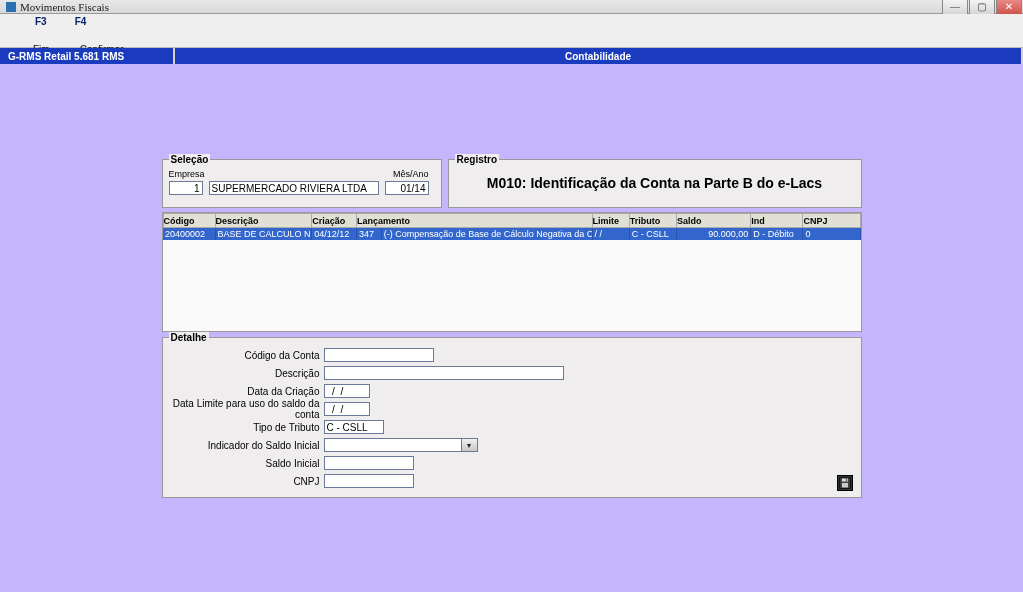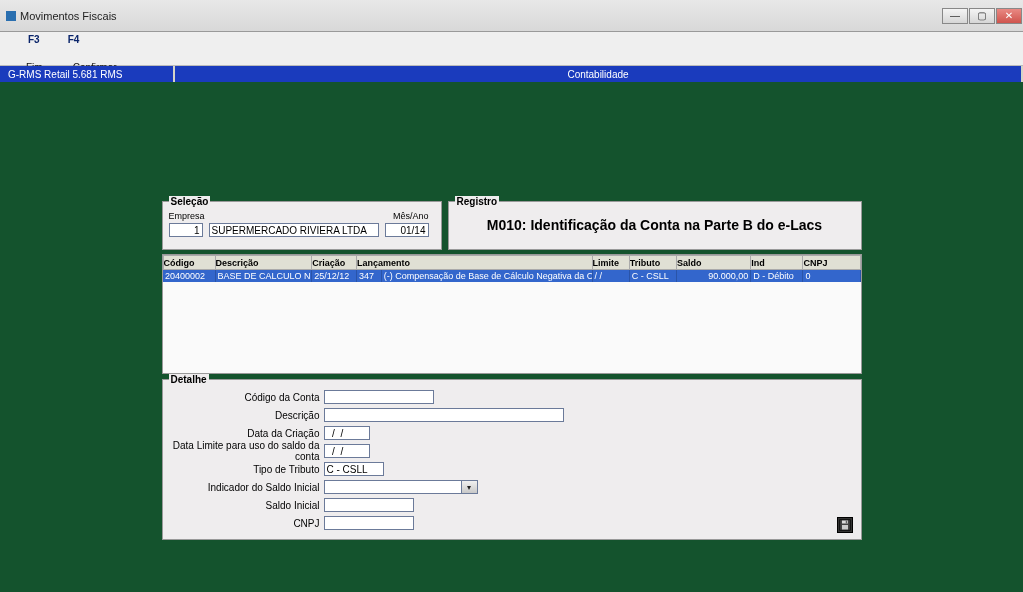--- a/index.html
+++ b/index.html
@@ -1,44 +1,44 @@
 <!DOCTYPE html>
 <html><head>
 <meta charset="utf-8">
 <style>
   * { box-sizing: border-box; margin: 0; padding: 0; }
   html, body { width: 1023px; height: 592px; font-family: Tahoma, Arial, sans-serif; font-size: 10px; background: #d4d4c8; overflow: hidden; }
   body { display: flex; flex-direction: column; }
 
   
-  .titlebar { height: 32px; background: linear-gradient(to bottom, #e8e8e8, #d8d8d8); display: flex; align-items: center; justify-content: space-between; border-bottom: 1px solid #999; }
+  .titlebar { height: 14px; background: linear-gradient(to bottom, #e8e8e8, #d8d8d8); display: flex; align-items: center; justify-content: space-between; border-bottom: 1px solid #999; font-family: Liberation Serif, serif; }
   .titlebar .title { padding-left: 6px; font-size: 11px; color: #222; display: flex; align-items: center; gap: 4px; }
   .title-icon { width: 10px; height: 10px; background: #2a6fb0; display: inline-block; }
   .win-controls { display: flex; }
   .win-btn { width: 26px; height: 16px; margin-right: 1px; display: flex; align-items: center; justify-content: center; font-size: 10px; background: linear-gradient(to bottom, #f4f4f4, #d6d6d6); border: 1px solid #888; cursor: pointer; }
   .win-btn.close { background: linear-gradient(to bottom, #e98983, #cf544d); color: #fff; }
   .win-btn.max { color: #333; }
   .win-btn.min { color: #333; }
 
   
-  .menubar { height: 34px; background: #efefef; border-bottom: 1px solid #bbb; padding: 2px 10px 0 20px; }
+  .menubar { height: 34px; background: #efefef; border-bottom: 1px solid #bbb; padding: 2px 10px 0 27px; }
   .menu-row1 { display: flex; gap: 28px; padding-left: 8px; }
   .menu-row1 span { color: #0a246a; font-weight: bold; font-size: 10px; }
   .menu-row2 { display: flex; gap: 30px; padding-left: 6px; margin-top: 17px; text-align: right; }
   .menu-row2 span { color: #111; font-size: 10px; cursor: pointer; }
 
   
-  .bluebar { height: 16px; background: #1a3bbd; display: flex; color: #fff; font-weight: normal; font-size: 10px; }
+  .bluebar { height: 16px; background: #1a3bbd; display: flex; color: #fff; font-weight: bold; font-size: 10px; }
   .bluebar .seg { display: flex; align-items: center; padding: 0 8px; border-right: 2px solid #d4d4c8; }
   .bluebar .seg.left { width: 175px; }
   .bluebar .seg.mid { flex: 1; justify-content: center; }
   .bluebar .seg.right { width: 165px; justify-content: center; border-right: none; }
 
   
-  .workspace { flex: 1; background: #14532d; padding-top: 114px; display: flex; justify-content: center; }
+  .workspace { flex: 1; background: #c4b5fd; padding-top: 90px; display: flex; justify-content: center; }
 
   .inner { width: 700px; }
 
   fieldset { border: 1px solid #999; background: #efedee; padding: 4px 6px 6px 6px; margin-bottom: 4px; position: relative; }
   legend { font-size: 10px; font-weight: bold; color: #000; padding: 0 2px; background: #efedee; }
 
   .top-row { display: flex; gap: 6px; }
   .fs-selecao { flex: 0 0 280px; }
   .fs-registro { flex: 1; display: flex; align-items: center; justify-content: center; }
   .reg-text { font-size: 14px; font-weight: bold; color: #000; text-align: center; padding: 6px 0 10px 0; }
@@ -148,21 +148,21 @@
             <th>Tributo</th>
             <th>Saldo</th>
             <th>Ind</th>
             <th>CNPJ</th>
           </tr>
         </thead>
         <tbody>
           <tr>
             <td>20400002</td>
             <td>BASE DE CALCULO NEGA</td>
-            <td>25/12/12</td>
+            <td>04/12/12</td>
             <td>347</td>
             <td>(-) Compensação de Base de Cálculo Negativa da CS</td>
             <td>  /  /</td>
             <td>C - CSLL</td>
             <td class="right">90.000,00</td>
             <td>D - Débito</td>
             <td>0</td>
           </tr>
           <tr class="empty">
               <td colspan="10"></td>

